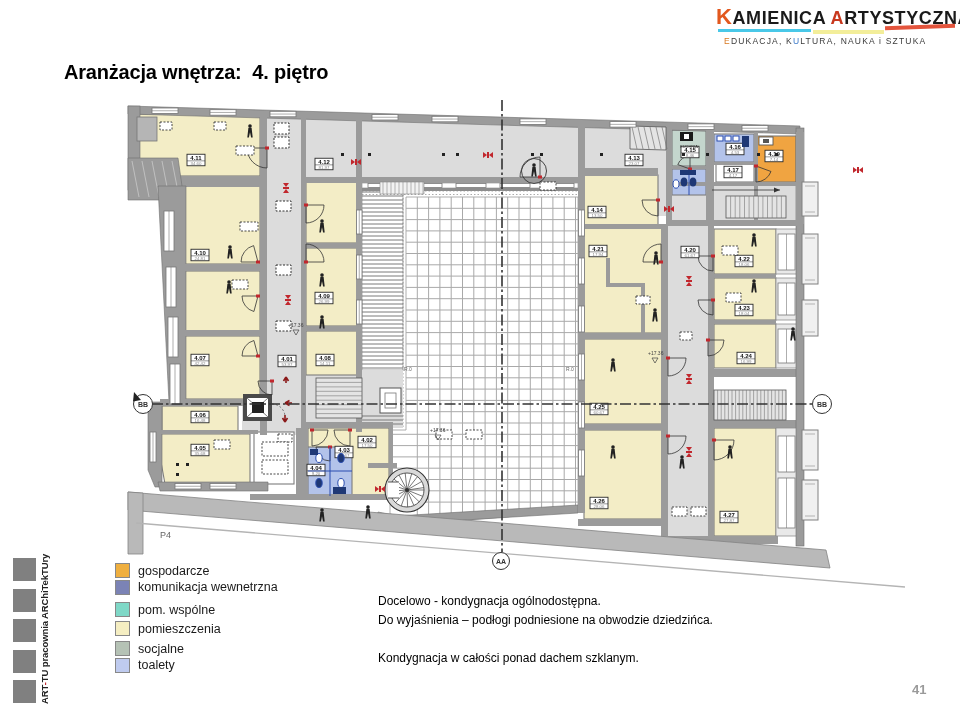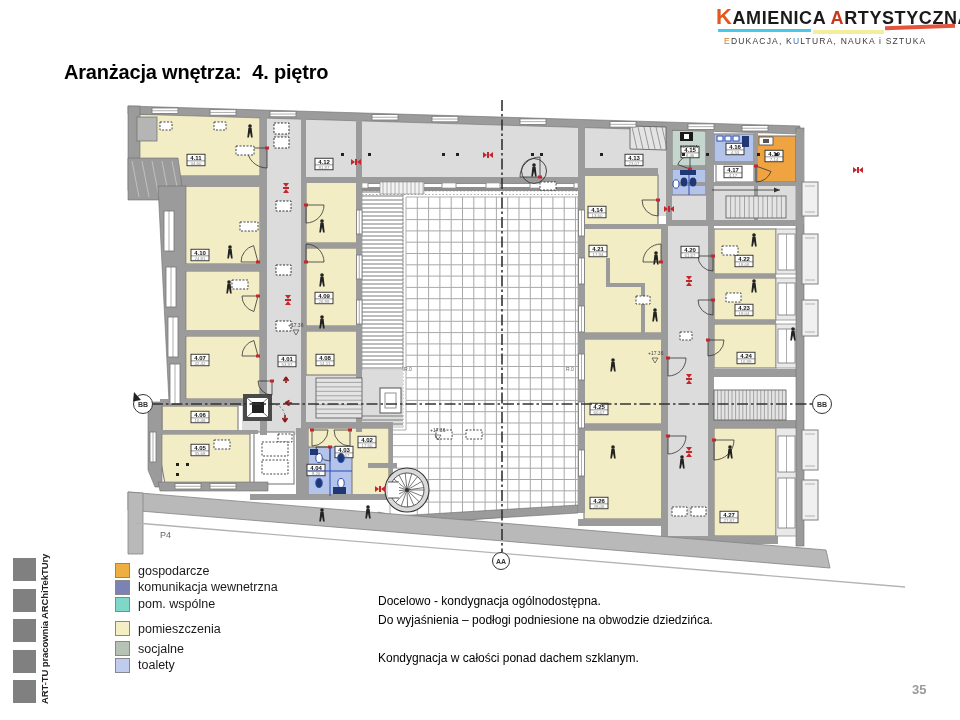--- a/index.html
+++ b/index.html
@@ -1213,29 +1213,29 @@
 
 <div class="abs" style="left:39px;top:704px;transform:rotate(-90deg);transform-origin:0 0;font-size:9.5px;font-weight:bold;color:#222;white-space:nowrap;letter-spacing:-0.1px">ART<span style="color:#c1272d">-</span>TU pracownia ARChiTekTUry</div>
 
 <div class="abs" style="left:115px;top:558px;font-size:12.5px;color:#1a1a1a">
 
   <div style="display:flex;align-items:flex-end;height:19.5px"><span style="width:13px;height:13px;background:#efaf3f;border:1px solid #888;display:inline-block;margin-right:8px"></span>gospodarcze</div>
 
 
   <div style="display:flex;align-items:center;height:19.5px"><span style="width:13px;height:13px;background:#7b83b5;border:1px solid #888;display:inline-block;margin-right:8px"></span>komunikacja wewnetrzna</div>
 
-  <div style="display:flex;align-items:flex-start;height:19.5px"><span style="width:13px;height:13px;background:#7fd8c7;border:1px solid #888;display:inline-block;margin-right:8px"></span>pom. wspólne</div>
+  <div style="display:flex;align-items:flex-end;height:19.5px"><span style="width:13px;height:13px;background:#7fd8c7;border:1px solid #888;display:inline-block;margin-right:8px"></span>pom. wspólne</div>
 
   <div style="display:flex;align-items:flex-end;height:19.5px"><span style="width:13px;height:13px;background:#f5eec2;border:1px solid #888;display:inline-block;margin-right:8px"></span>pomieszczenia</div>
 
   <div style="display:flex;align-items:flex-end;height:19.5px"><span style="width:13px;height:13px;background:#b5c2b5;border:1px solid #888;display:inline-block;margin-right:8px"></span>socjalne</div>
 
   <div style="display:flex;align-items:center;height:19.5px"><span style="width:13px;height:13px;background:#bfcbef;border:1px solid #888;display:inline-block;margin-right:8px"></span>toalety</div>
 </div>
 
 <div class="abs" style="left:378px;top:592px;font-size:12px;color:#000;line-height:19px">
   Docelowo - kondygnacja ogólnodostępna.<br>
   Do wyjaśnienia – podłogi podniesione na obwodzie dziedzińca.<br>
   <br>
   Kondygnacja w całości ponad dachem szklanym.
 </div>
 
-<div class="abs" style="left:912px;top:682px;font-size:13px;font-weight:bold;color:#9a9a9a">35</div>
+<div class="abs" style="left:912px;top:682px;font-size:13px;font-weight:bold;color:#9a9a9a">41</div>
 
 </body></html>

